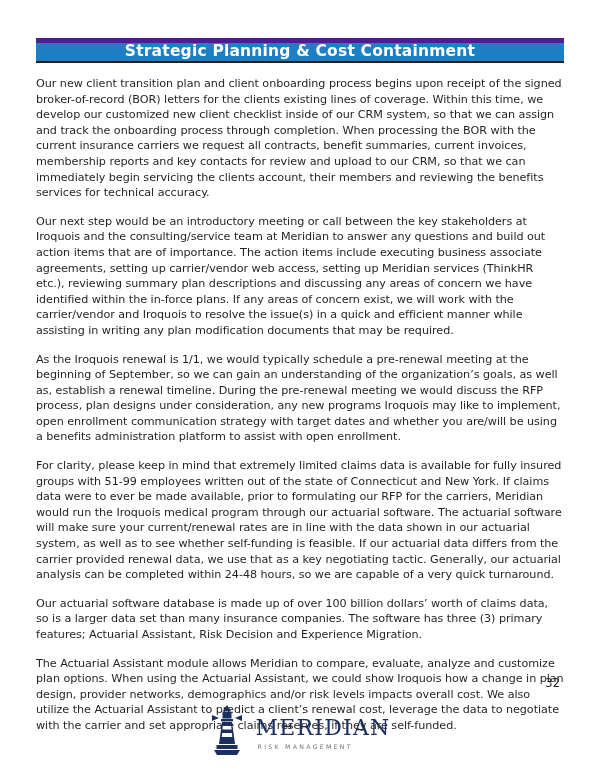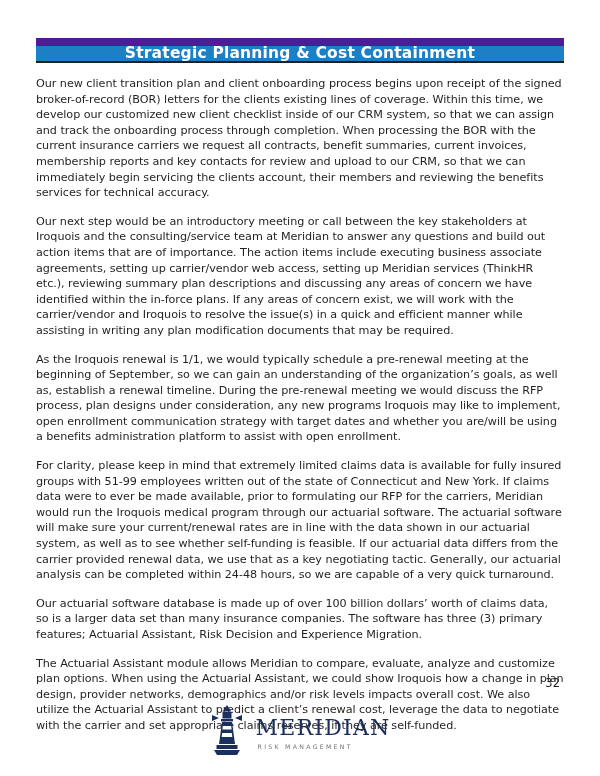--- a/index.html
+++ b/index.html
@@ -24,21 +24,21 @@
     box-sizing: border-box;
   }
   .content {
     position: absolute;
     left: 36px;
     top: 38px;
     width: 528px;
   }
   .title-bar {
     background: #1d7fc4;
-    border-top: 8px solid #4c1d95;
+    border-top: 5px solid #4c1d95;
     border-bottom: 2px solid #231f20;
     height: 25px;
     display: flex;
     align-items: center;
     justify-content: center;
     box-sizing: border-box;
   }
   .title-bar .title-text {
     color: #ffffff;
     font-weight: bold;

